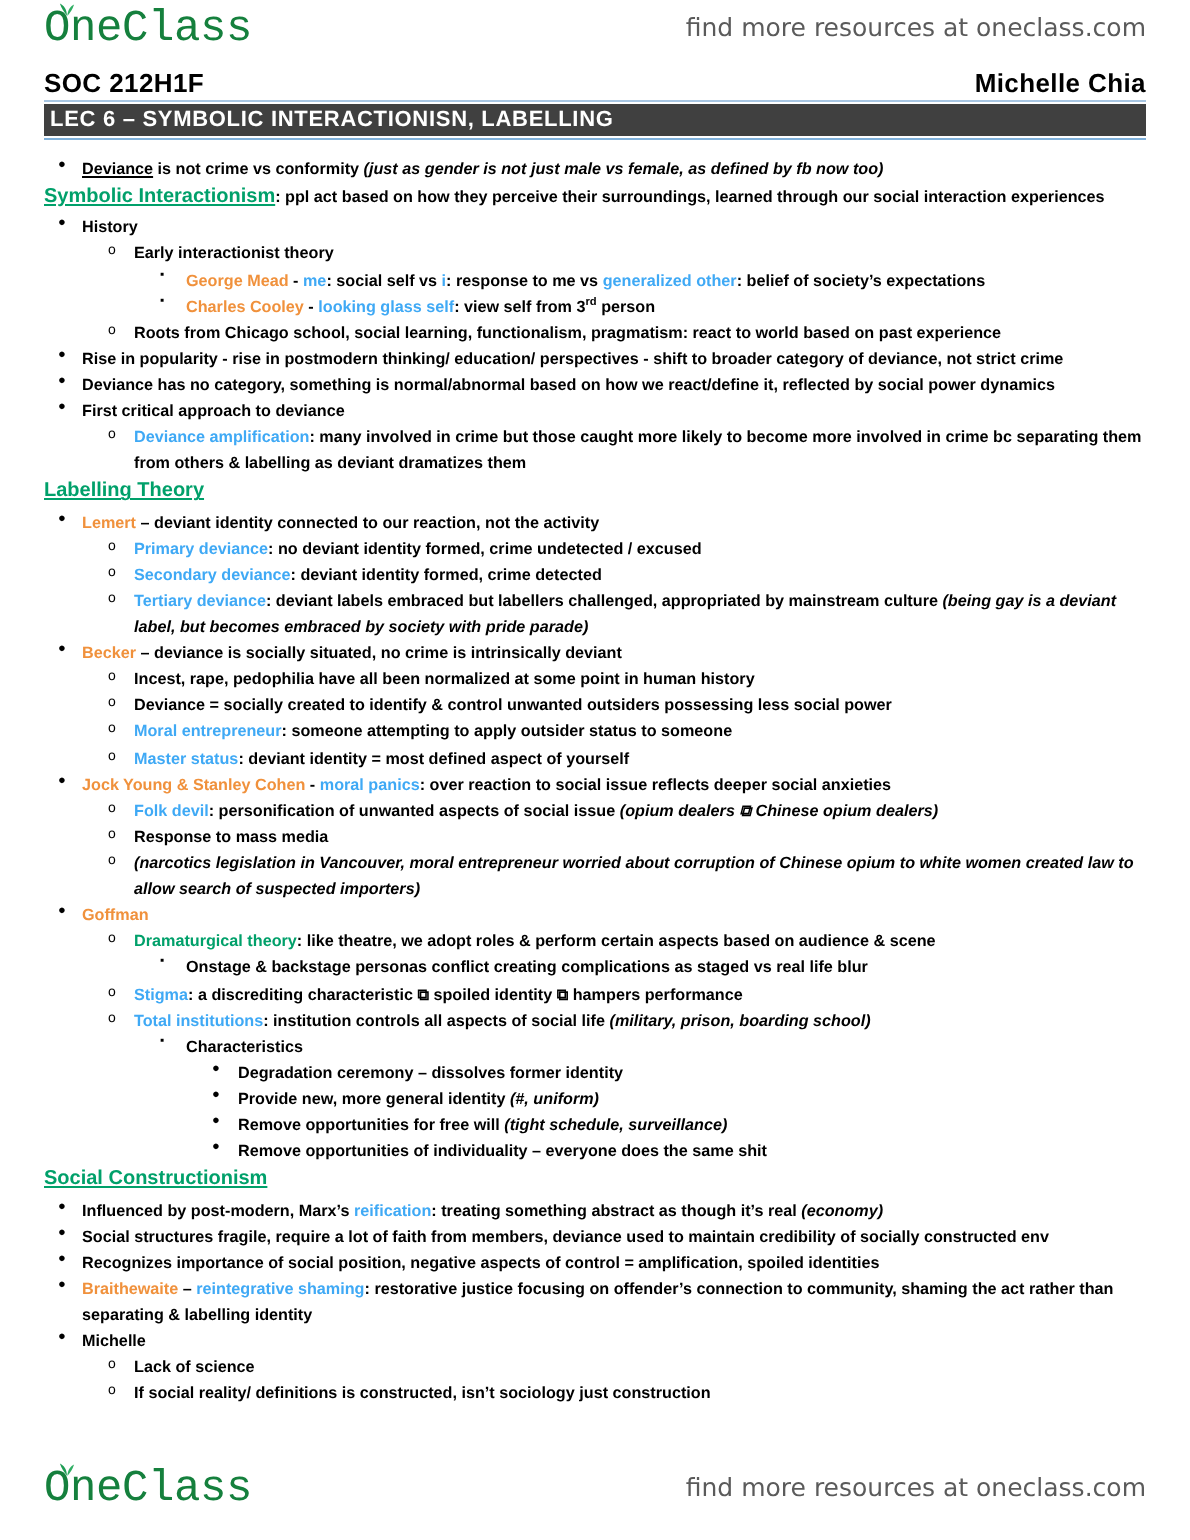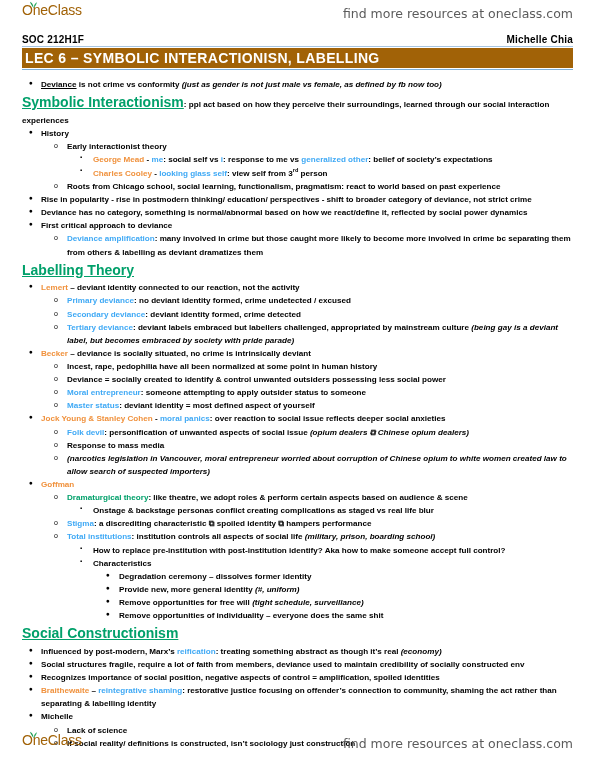--- a/index.html
+++ b/index.html
@@ -22,23 +22,23 @@
     height: 30px;
   }
   .brandbar-bottom {
     position: relative;
     height: 30px;
   }
   .logo {
     position: absolute;
     left: 22px;
     top: 2px;
-    font-family: Liberation Sans, sans-serif;
-    font-size: 14px;
-    color: #a16207;
+    font-family: Liberation Mono, monospace;
+    font-size: 22px;
+    color: #15803d;
     letter-spacing: -0.2px;
     white-space: nowrap;
   }
   .logo .sprout {
     position: absolute;
     left: 7px;
     top: -2px;
     width: 9px;
     height: 8px;
   }
@@ -54,33 +54,33 @@
 
   
   .doc-header {
     margin: 4px 22px 0 22px;
     position: relative;
   }
   .header-row {
     display: flex;
     justify-content: space-between;
     align-items: baseline;
-    font-size: 10px;
+    font-size: 13px;
     font-weight: bold;
     letter-spacing: .2px;
     padding-bottom: 1px;
   }
   .header-rule {
     border-bottom: 1px solid #a8c6e2;
     height: 0;
   }
   .lec-band {
-    background: #a16207;
+    background: #404040;
     color: #ffffff;
-    font-size: 14px;
+    font-size: 11px;
     font-weight: bold;
     letter-spacing: .35px;
     padding: 2px 0 2px 3px;
     margin-top: 1px;
   }
   .band-rule {
     border-bottom: 1px solid #7fb0da;
     margin-top: 1px;
   }
 
@@ -112,21 +112,21 @@
   .lvl-3 .mk { left: 58px; font-size: 6px; }
   .lvl-4  { padding-left: 97px; }
   .lvl-4 .mk { left: 84px; font-size: 6.5px; }
 
   .lvl-1 > .txt, .lvl-2 > .txt, .lvl-3 > .txt, .lvl-4 > .txt { display: block; }
 
   .heading {
     color: #00a06a;
     font-weight: bold;
     text-decoration: underline;
-    font-size: 14px;
+    font-size: 10px;
   }
   b, .bold { font-weight: bold; }
   i, .ital { font-style: italic; text-align: center; }
   .green { color: #00a06a; font-weight: bold; }
   .blue  { color: #3fa9f5; font-weight: bold; }
   .orange{ color: #f0913c; font-weight: bold; }
   .plain { color: #000000; font-weight: bold; text-decoration: underline; }
   sup { font-size: 5.6px; vertical-align: super; }
 
   .footer {
@@ -271,24 +271,20 @@
     <div class="ln lvl-2">
       <span class="mk">o</span>
       <span class="txt"><span class="blue">Stigma</span><span class="bold">: a discrediting characteristic ⧉ spoiled identity ⧉ hampers performance</span></span>
     </div>
     <div class="ln lvl-2">
       <span class="mk">o</span>
       <span class="txt"><span class="blue">Total institutions</span><span class="bold">: institution controls all aspects of social life </span><span class="bold ital">(military, prison, boarding school)</span></span>
     </div>
     <div class="ln lvl-3">
       <span class="mk">▪</span>
-      <span class="txt"><span class="bold">How to replace pre-institution with post-institution identify? Aka how to make someone accept full control?</span></span>
-    </div>
-    <div class="ln lvl-3">
-      <span class="mk">▪</span>
       <span class="txt"><span class="bold">Characteristics</span></span>
     </div>
     <div class="ln lvl-4">
       <span class="mk">●</span>
       <span class="txt"><span class="bold">Degradation ceremony – dissolves former identity</span></span>
     </div>
     <div class="ln lvl-4">
       <span class="mk">●</span>
       <span class="txt"><span class="bold">Provide new, more general identity </span><span class="bold ital">(#, uniform)</span></span>
     </div>

